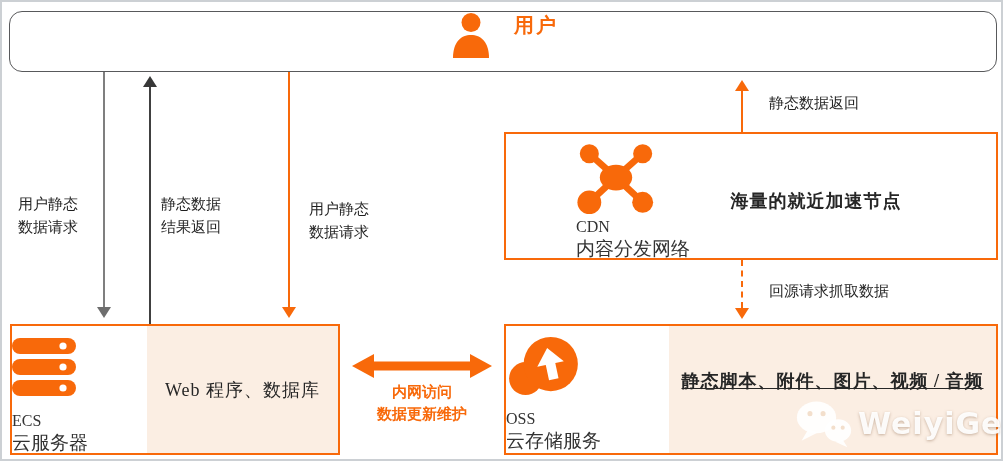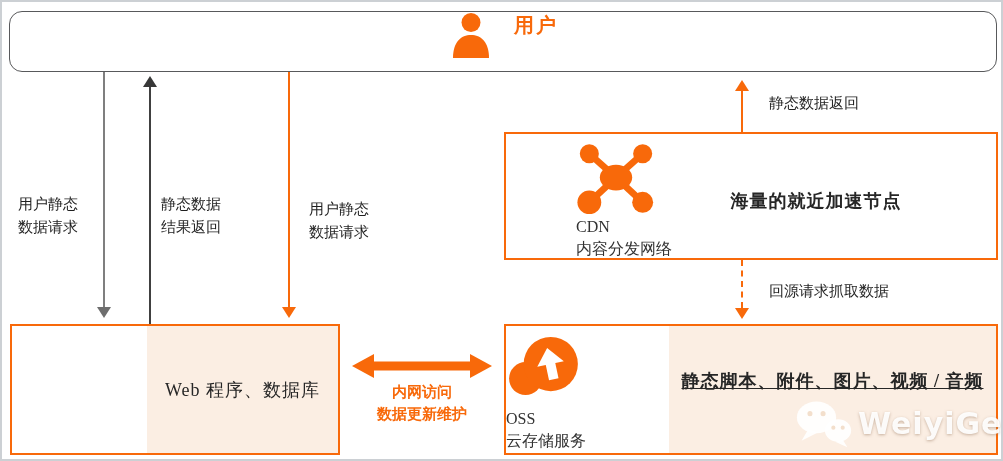--- a/index.html
+++ b/index.html
@@ -27,21 +27,21 @@
   .ah-up-black{border-bottom:11px solid #383838;}
   .ah-up-orange{border-bottom:11px solid #F8690A;}
   
   .conn-label{position:absolute;font-size:15px;line-height:23px;color:#1f1f1f;white-space:nowrap;}
   
   .svc-box{position:absolute;box-sizing:border-box;border:2px solid #F8690A;background:#fff;}
   .fill-section{position:absolute;top:0;bottom:0;right:0;background:#FBEEE3;
     display:flex;align-items:center;justify-content:center;}
   .icon-col{position:absolute;top:0;display:flex;flex-direction:column;align-items:flex-start;}
   .svc-name{font-size:16px;color:#333;line-height:22px;margin-top:2px;}
-  .svc-sub{font-size:16px;color:#333;line-height:22px;}
+  .svc-sub{font-size:19px;color:#333;line-height:22px;}
   .big-text{font-size:18px;font-weight:bold;color:#262626;letter-spacing:1px;white-space:nowrap;}
   .big-text.normal{font-weight:normal;}
   
   .intranet-label{position:absolute;left:345px;top:379px;width:150px;text-align:center;
     color:#F8690A;font-weight:bold;font-size:15px;line-height:22px;}
   
   .watermark{position:absolute;left:793px;top:396px;display:flex;align-items:center;gap:5px;}
   .watermark-text{font-family:"DejaVu Sans",sans-serif;font-size:30px;font-weight:600;
     color:rgba(255,255,255,0.93);text-shadow:0 1px 3px rgba(150,115,90,0.5);letter-spacing:1px;}
 </style>
@@ -84,20 +84,32 @@
   <div class="conn-label" style="left:307px;top:196px;">
     <div>用户静态</div>
     <div>数据请求</div>
   </div>
   <div class="conn-label" style="left:767px;top:278px;">回源请求抓取数据</div>
   <div class="conn-label" style="left:767px;top:90px;">静态数据返回</div>
 
   <div class="svc-box" style="left:8px;top:322px;width:330px;height:131px;">
     <div class="fill-section" style="left:135px;">
       <span class="big-text normal">Web 程序、数据库</span>
+    </div>
+    <div class="icon-col" style="left:0;width:135px;padding-top:12px;">
+      <svg width="64" height="58" viewBox="0 0 64 58">
+        <rect x="0" y="0" width="64" height="16" rx="8" fill="#F8690A"></rect>
+        <rect x="0" y="21" width="64" height="16" rx="8" fill="#F8690A"></rect>
+        <rect x="0" y="42" width="64" height="16" rx="8" fill="#F8690A"></rect>
+        <circle cx="51" cy="8" r="3.6" fill="#fff"></circle>
+        <circle cx="51" cy="29" r="3.6" fill="#fff"></circle>
+        <circle cx="51" cy="50" r="3.6" fill="#fff"></circle>
+      </svg>
+      <div class="svc-name" style="margin-top:14px;">ECS</div>
+      <div class="svc-sub">云服务器</div>
     </div>
   </div>
 
   <div class="svc-box" style="left:502px;top:130px;width:494px;height:128px;">
     <div class="icon-col" style="left:70px;width:180px;padding-top:9px;">
       <svg width="80" height="71" viewBox="0 0 84 74">
         <g stroke="#F8690A" stroke-width="7">
           <line x1="42" y1="36" x2="14" y2="11"></line>
           <line x1="42" y1="36" x2="70" y2="11"></line>
           <line x1="42" y1="36" x2="14" y2="62"></line>

